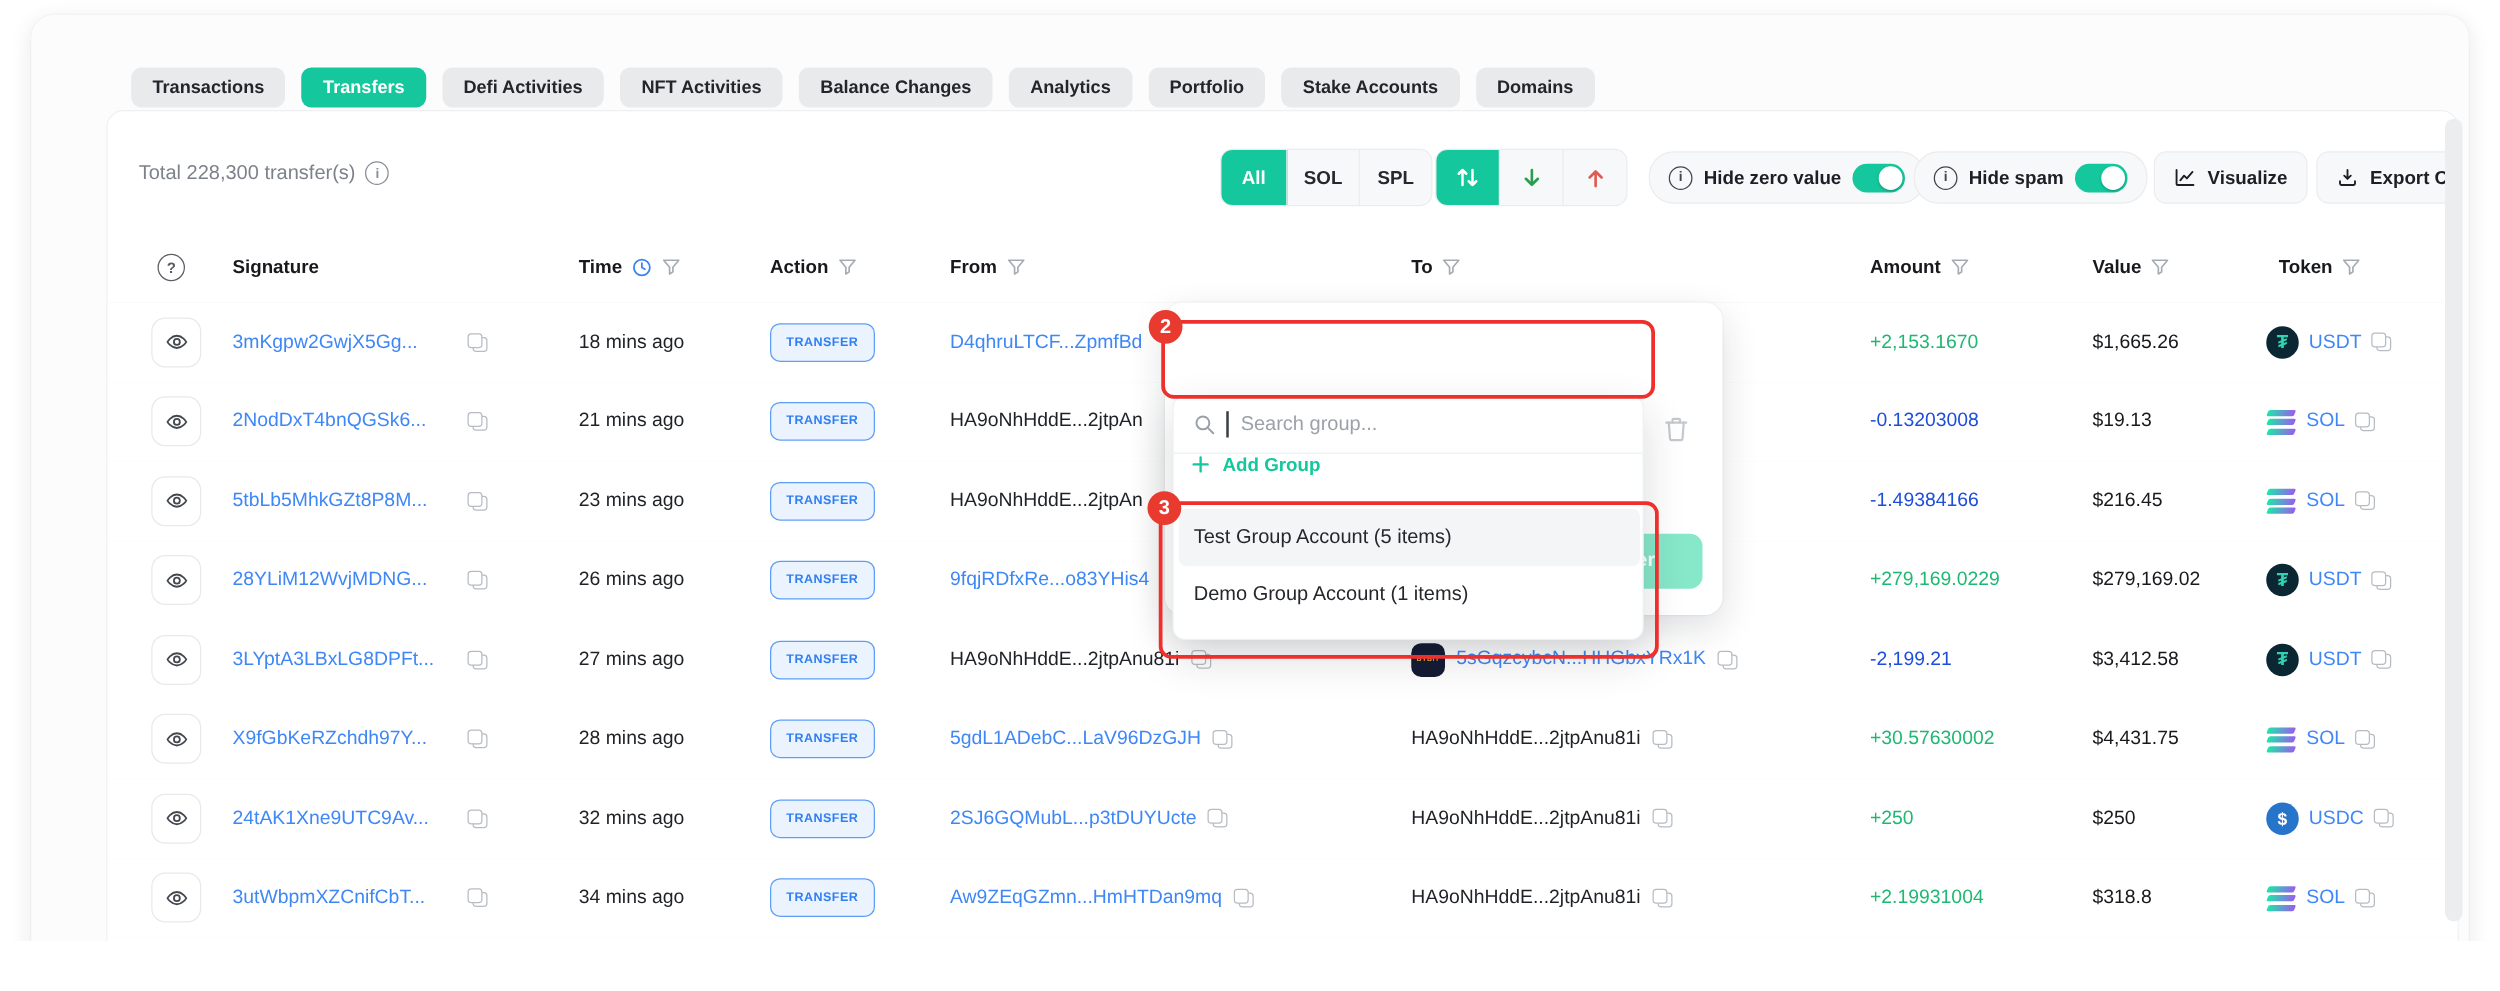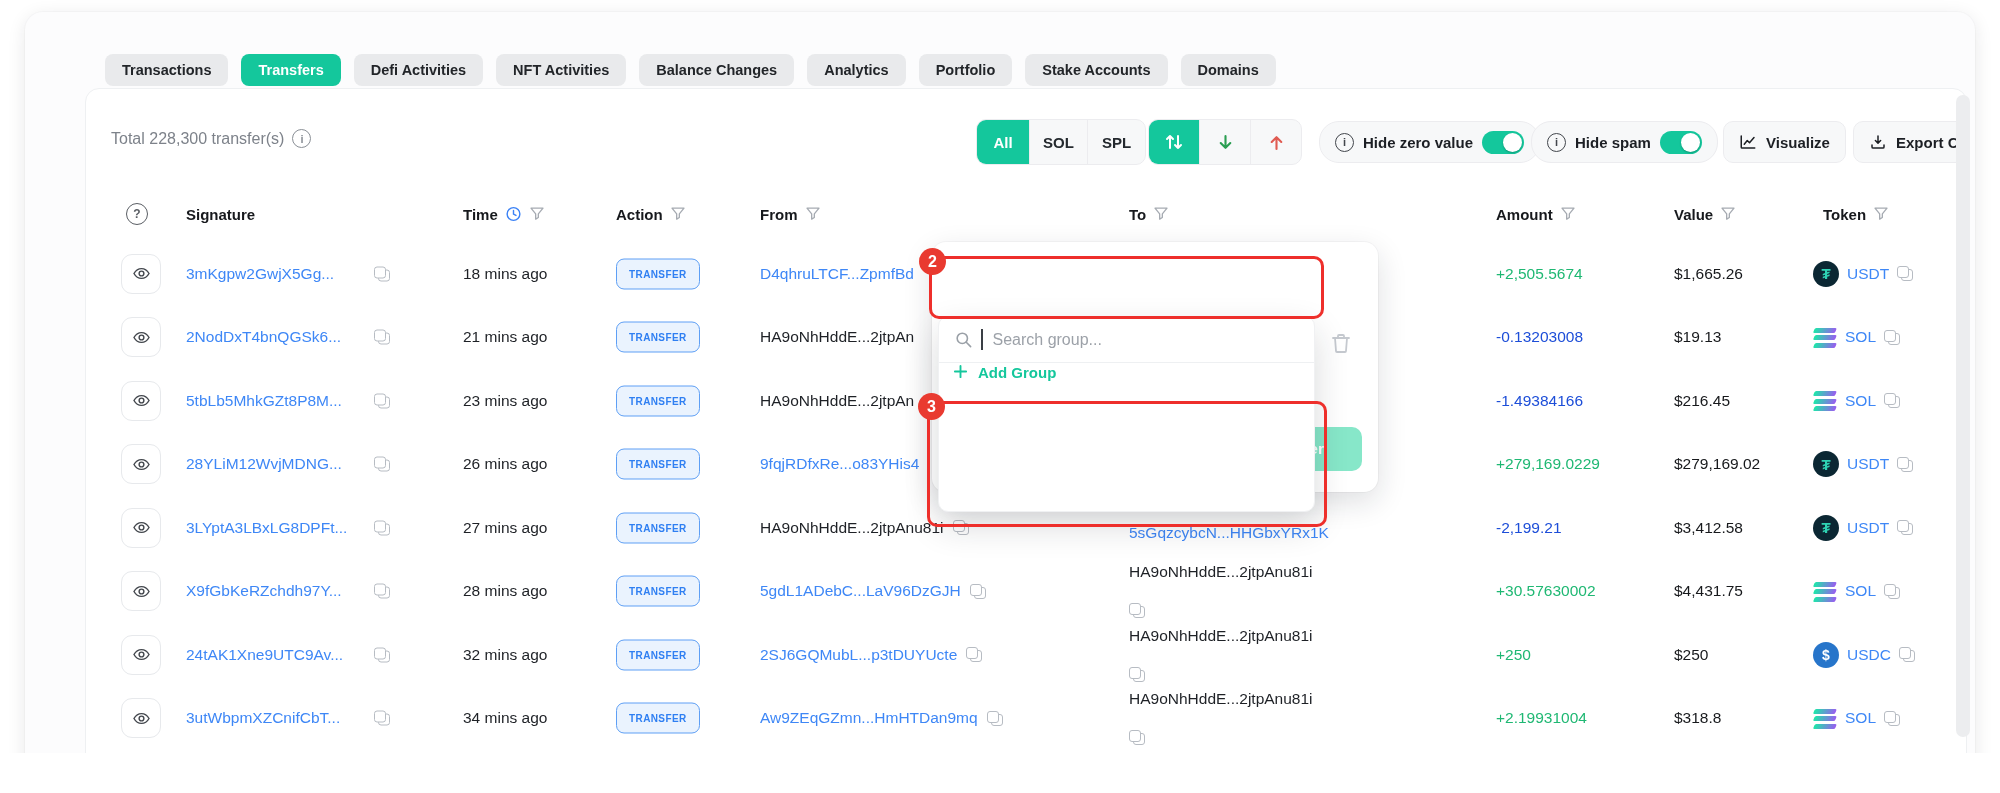--- a/index.html
+++ b/index.html
@@ -33,21 +33,21 @@
   .th{position:absolute;top:50%;transform:translateY(-50%);display:flex;align-items:center;gap:7px;font-size:15px;font-weight:700;color:#17191d;}
   .tbody{position:absolute;left:0;top:153px;width:1880px;height:534px;}
   .row{position:absolute;left:0;width:1880px;height:63.5px;border-bottom:1px solid #f0f1f4;background:#fff;}
   .row>*{position:absolute;top:50%;transform:translateY(-50%);}
   .eyebtn{left:35px;width:38px;height:38px;border:1px solid #e7e9ec;border-radius:11px;background:#fff;display:flex;align-items:center;justify-content:center;cursor:pointer;}
   .sig{left:100px;font-size:15.5px;color:#3e87f6;cursor:pointer;white-space:nowrap;}
   .sigcopy{left:288px;}
   .timec{left:377px;font-size:15.5px;color:#1e2126;white-space:nowrap;}
   .badge{left:530px;height:29px;display:flex;align-items:center;padding:0 12px;border:1.5px solid #5e9ff5;border-radius:8px;background:#eaf3fe;color:#2f7ff2;font-size:10px;font-weight:700;letter-spacing:.4px;}
   .fromc{left:674px;display:flex;align-items:center;gap:9px;white-space:nowrap;}
-  .toc{left:1043px;display:flex;align-items:flex-start;gap:21px;white-space:nowrap;flex-direction:column;}
+  .toc{left:1043px;display:flex;align-items:center;gap:9px;white-space:nowrap;}
   .addr{font-size:15.5px;color:#1e2126;}
   .addr.link{color:#3e87f6;cursor:pointer;}
   .amt{left:1410px;font-size:15.5px;font-weight:500;white-space:nowrap;}
   .amt.pos{color:#1fb873;}
   .amt.neg{color:#1d4ed8;}
   .val{left:1588px;font-size:15.5px;color:#17191c;white-space:nowrap;}
   .tokc{left:1727px;display:flex;align-items:center;gap:8px;white-space:nowrap;}
   .tokc .tlabel{font-size:15.5px;font-weight:500;color:#3e87f6;cursor:pointer;}
 
   
@@ -258,21 +258,21 @@
                 </svg>
               </span>
             </div>
           <span class="sig">3mKgpw2GwjX5Gg...</span>
           <span class="copy sigcopy"></span>
           <span class="timec">18 mins ago</span>
           <span class="badge">TRANSFER</span>
           <span class="fromc">
               <span class="addr link">D4qhruLTCF...ZpmfBd</span>
             </span>
-          <span class="amt pos">+2,505.5674</span>
+          <span class="amt pos">+2,153.1670</span>
           <span class="val">$1,665.26</span>
           <span class="tokc">
               <span class="tok usdt">₮</span>
               <span class="tlabel">USDT</span>
               <span class="copy"></span>
             </span>
         </div>
 
         <div class="row" style="top:63.5px;">
           <div class="eyebtn">
@@ -529,20 +529,24 @@
       <input type="text" placeholder="Search group..." style="">
     </div>
     <div class="addrow">
       <span>
         <svg width="15" height="15" viewBox="0 0 16 16" fill="none" stroke="#14c79c" stroke-width="2" stroke-linecap="round">
             <path d="M8 2v12M2 8h12"></path>
           </svg>
       </span>
       <span>Add Group</span>
     </div>
+    <div class="grouplist">
+      <div class="groupitem hl">Test Group Account (5 items)</div>
+      <div class="groupitem">Demo Group Account (1 items)</div>
+    </div>
   </div>
 
   <div class="ann-rect rect2"></div>
   <div class="ann-badge badge2">2</div>
   <div class="ann-rect rect3"></div>
   <div class="ann-badge badge3">3</div>
 
 </div>
 
 </body></html>

